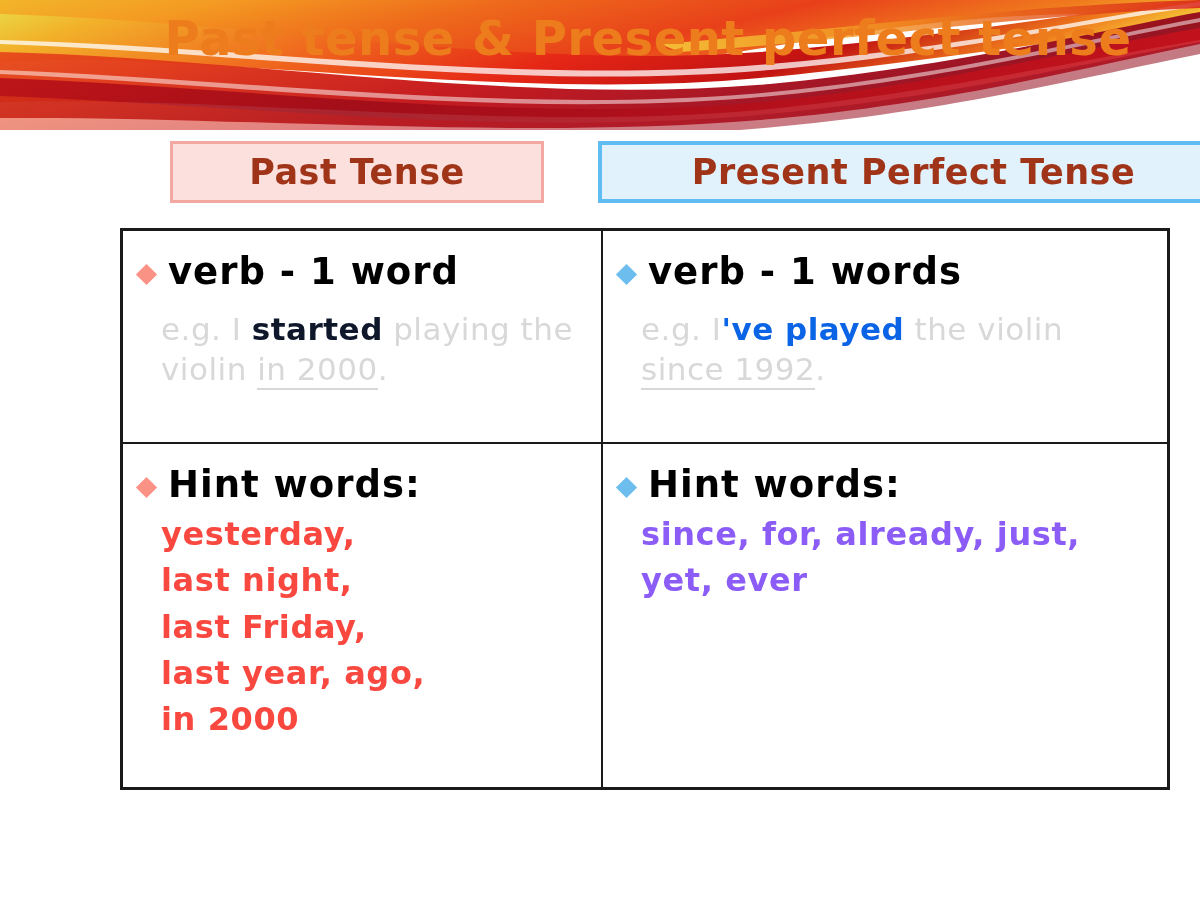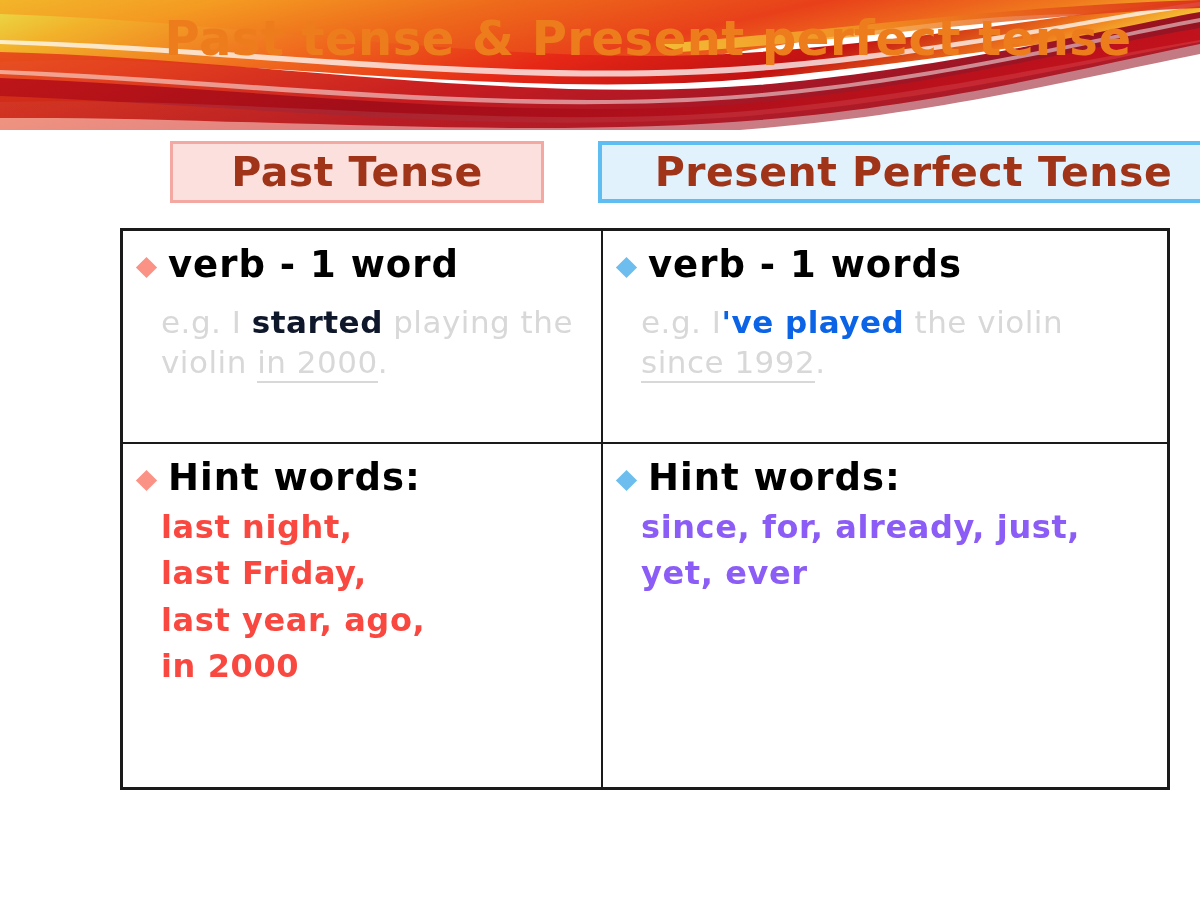--- a/index.html
+++ b/index.html
@@ -47,21 +47,21 @@
 
   
   .col-header {
     position: absolute;
     top: 141px;
     height: 62px;
     box-sizing: border-box;
     display: flex;
     align-items: center;
     justify-content: center;
-    font-size: 41px;
+    font-size: 35px;
     font-weight: bold;
     color: #A03418;
     letter-spacing: 0.5px;
     white-space: nowrap;
   }
   #header-past {
     left: 170px;
     width: 374px;
     background: #FCE0DE;
     border: 3px solid #F4A8A2;
@@ -84,21 +84,21 @@
     box-sizing: border-box;
     border-collapse: collapse;
     display: grid;
     grid-template-columns: 480px 567px;
     grid-template-rows: 213px auto;
     background: #ffffff;
   }
   .cell {
     box-sizing: border-box;
     position: relative;
-    padding: 15px 14px 10px 16px;
+    padding: 22px 14px 10px 16px;
     overflow: hidden;
   }
   .cell-tl { border-right: 2px solid #1a1a1a; border-bottom: 2px solid #1a1a1a; }
   .cell-tr { border-bottom: 2px solid #1a1a1a; }
   .cell-bl { border-right: 2px solid #1a1a1a; }
 
   
   .bullet-line {
     display: flex;
     align-items: flex-start;
@@ -254,20 +254,21 @@
       <span>e.g. I</span><span class="hl-blue">'ve played</span><span> the violin </span><span class="underline">since 1992</span><span>.</span>
     </div>
   </div>
 
   <div class="cell cell-bl">
     <div class="bullet-line">
       <span class="diamond diamond-pink"></span>
       <span class="headline">Hint words:</span>
     </div>
     <div class="hint-list hint-red">
+      <div>yesterday,</div>
       <div>last night,</div>
       <div>last Friday,</div>
       <div>last year, ago,</div>
       <div>in 2000</div>
     </div>
   </div>
 
   <div class="cell">
     <div class="bullet-line">
       <span class="diamond diamond-blue"></span>

